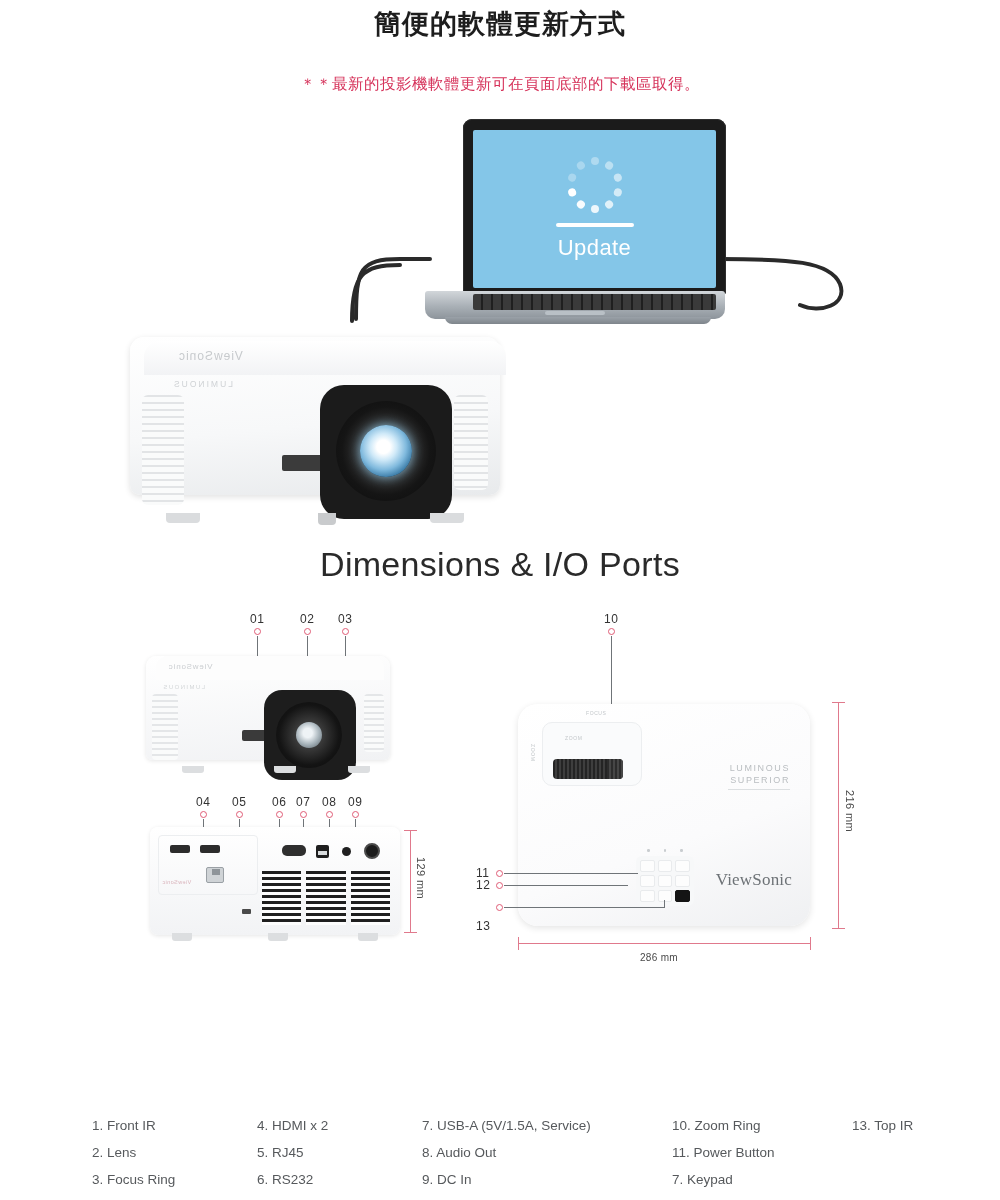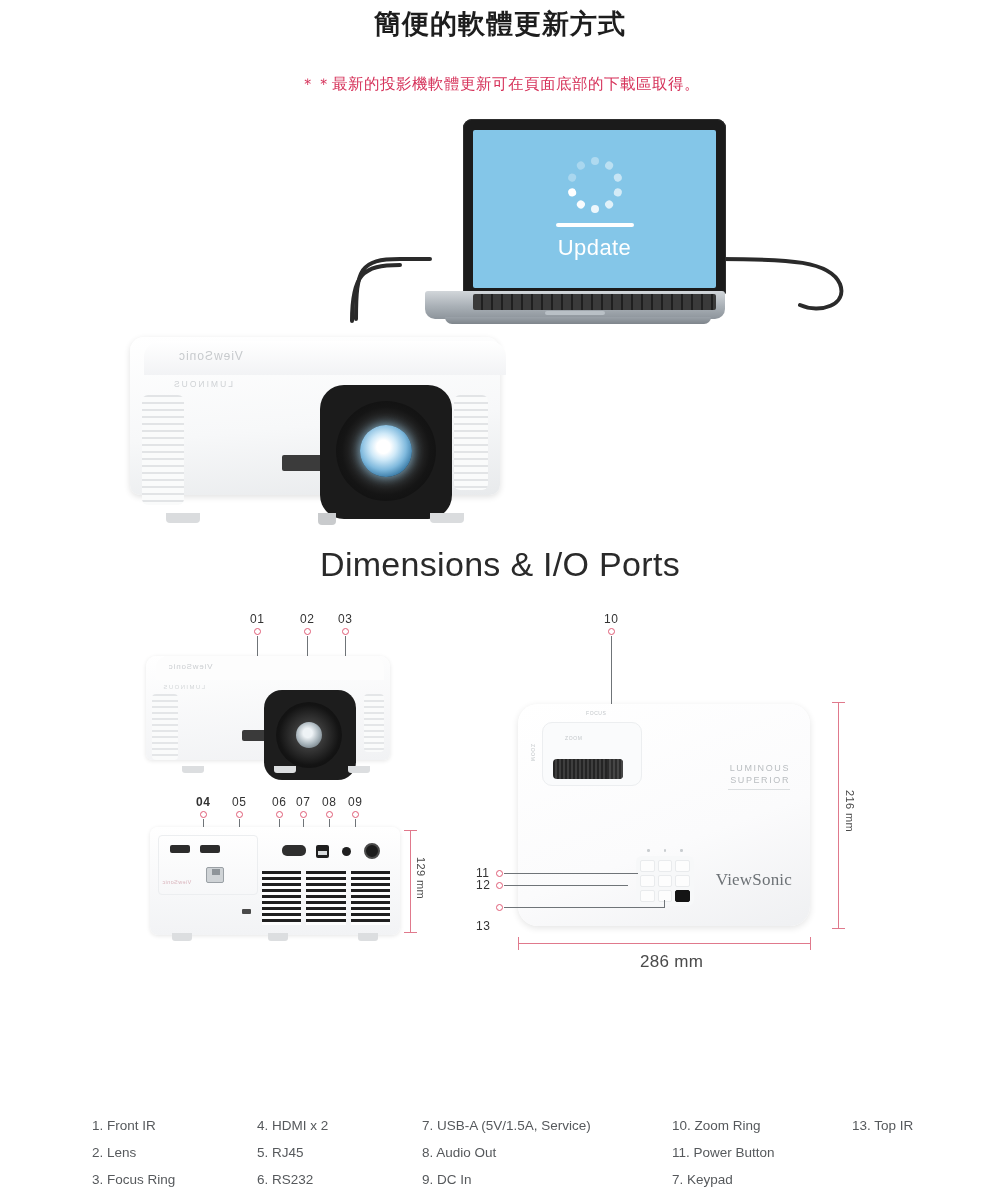--- a/index.html
+++ b/index.html
@@ -249,21 +249,21 @@
   .dim-line-v {
     position: absolute; width: 1px; background: #e0798c;
   }
   .dim-cap-v { position: absolute; width: 13px; height: 1px; background: #e0798c; }
   .dim-line-h { position: absolute; height: 1px; background: #e0798c; }
   .dim-cap-h { position: absolute; width: 1px; height: 13px; background: #e0798c; }
   .dim-text-v {
     position: absolute; font-size: 11px; color: #4a4a4a;
     writing-mode: vertical-rl; letter-spacing: .4px;
   }
-  .dim-text-h { position: absolute; font-size: 17px; color: #4a4a4a; letter-spacing: .3px; }
+  .dim-text-h { position: absolute; font-size: 10px; color: #4a4a4a; letter-spacing: .3px; }
 
   
   .legend {
     position: absolute; left: 92px; top: 1112px; width: 880px;
     display: grid; grid-template-columns: 165px 165px 250px 180px 120px;
     row-gap: 12px; font-size: 13.5px; color: #56595c;
   }
   .legend span { white-space: nowrap; }
 </style>
 </head>
@@ -358,21 +358,21 @@
           <div class="fv-ring">
             <div class="fv-glass"></div>
           </div>
         </div>
         <div class="fv-foot" style="left:36px;"></div>
         <div class="fv-foot" style="left:128px;"></div>
         <div class="fv-foot" style="left:202px;"></div>
       </div>
     </div>
 
-    <div class="callout-num" style="left:196px; top:183px;font-weight:bold;">04</div>
+    <div class="callout-num" style="left:196px; top:183px;">04</div>
     <div class="callout-dot" style="left:200px; top:199px;"></div>
     <div class="leader-v" style="left:203px; top:207px; height:24px;"></div>
     <div class="leader-h" style="left:172px; top:231px; width:62px;"></div>
     <div class="leader-v" style="left:172px; top:231px; height:9px;"></div>
     <div class="leader-v" style="left:234px; top:231px; height:9px;"></div>
 
     <div class="callout-num" style="left:232px; top:183px;">05</div>
     <div class="callout-dot" style="left:236px; top:199px;"></div>
     <div class="leader-v" style="left:239px; top:207px; height:61px;"></div>
     <div class="leader-h" style="left:226px; top:268px; width:14px;"></div>

